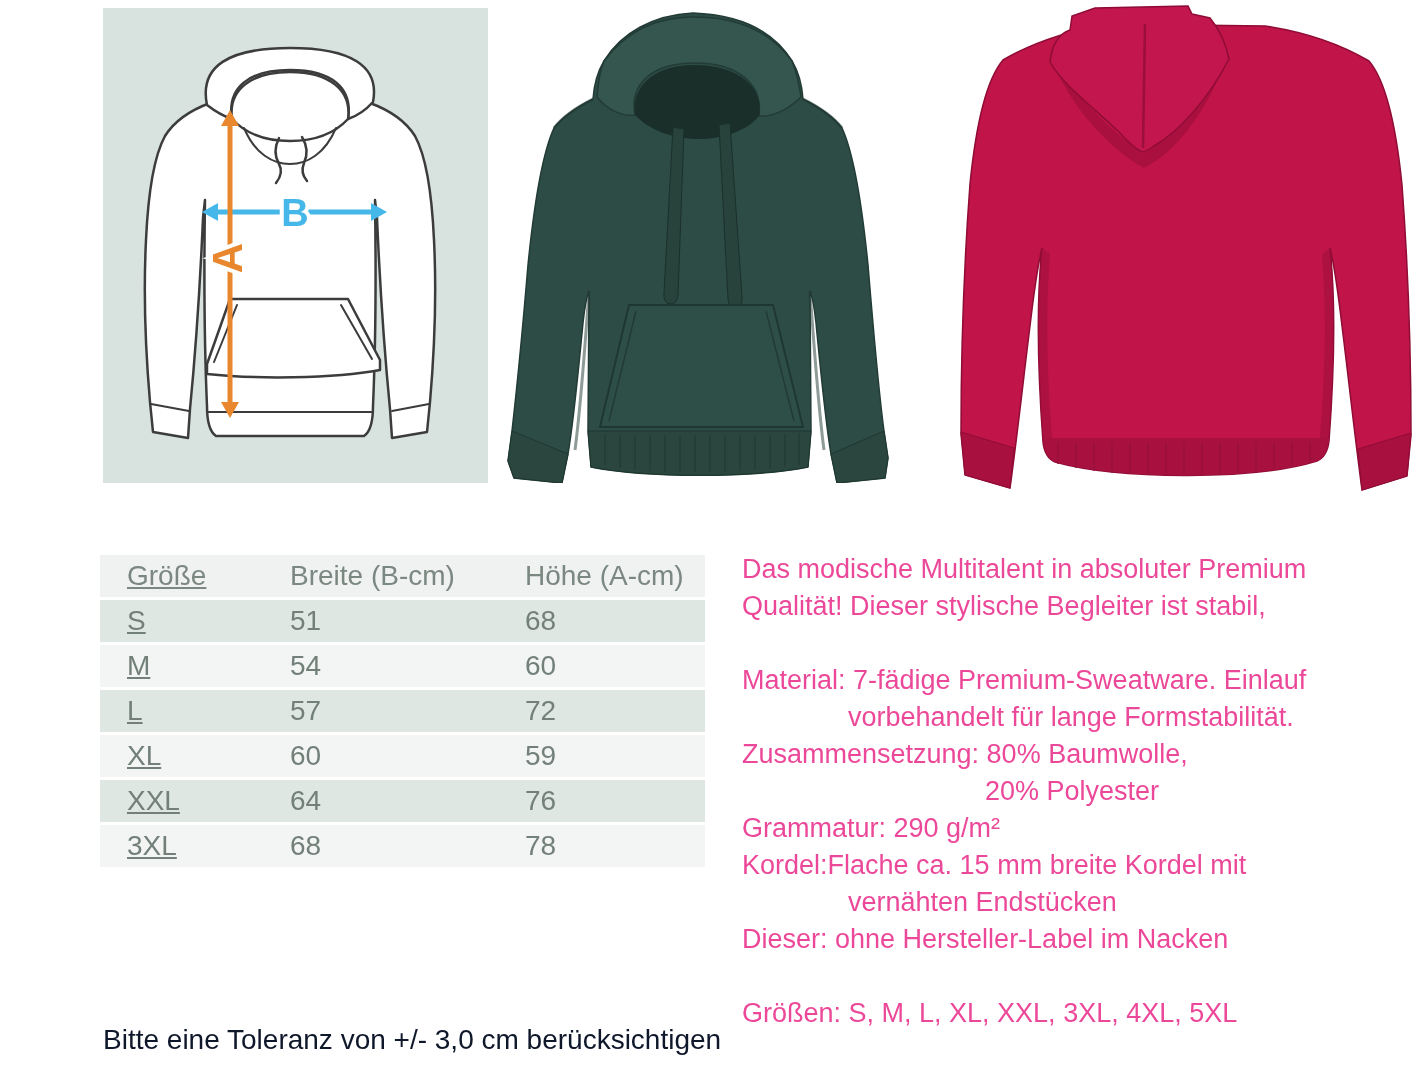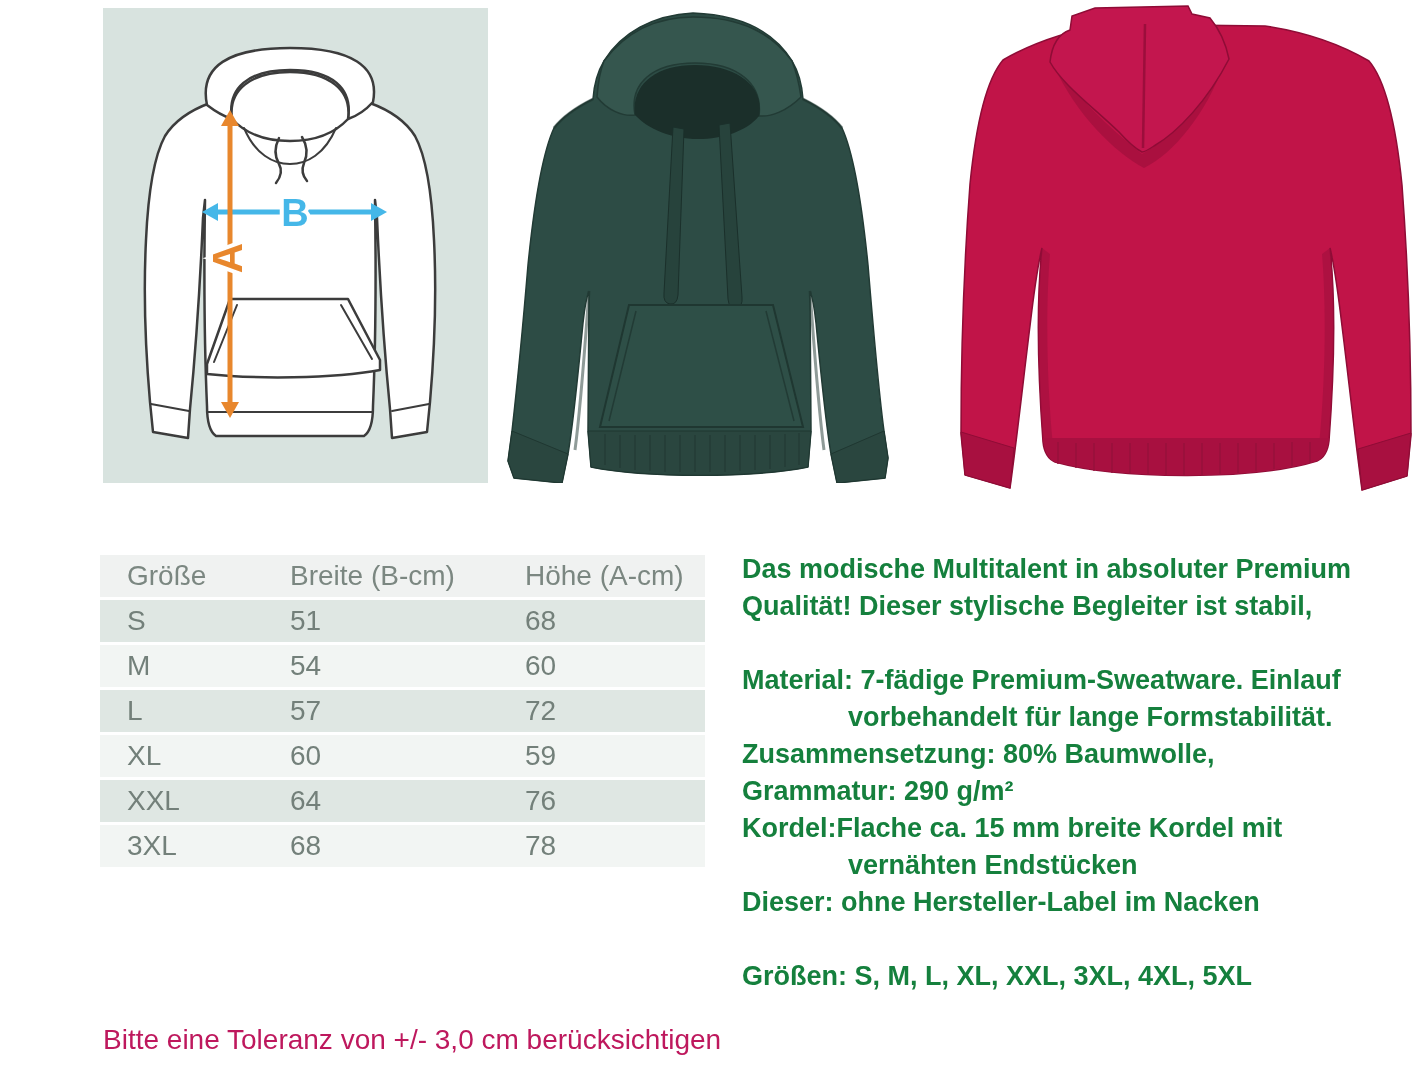--- a/index.html
+++ b/index.html
@@ -14,26 +14,26 @@
   .photo-back{position:absolute;left:958px;top:2px;width:460px;height:500px;}
   .diagram-panel svg,.photo-front svg,.photo-back svg{display:block;width:100%;height:100%;}
   
   .size-table{position:absolute;left:100px;top:555px;width:605px;border-collapse:collapse;table-layout:fixed;}
   .size-table th,.size-table td{
     height:42px;border-bottom:3px solid #ffffff;padding:0;text-align:left;
     font-weight:400;font-size:28px;vertical-align:middle;
   }
   .size-table th{background:#f0f2f1;color:#7b8781;}
   .size-table td{color:#73807a;}
-  .size-table th:first-child,.size-table td:first-child{padding-left:27px;}
+  .size-table th:first-child,.size-table td:first-child{padding-left:27px;text-decoration:underline;}
   .size-table tbody tr:nth-child(odd) td{background:#dfe7e3;}
   .size-table tbody tr:nth-child(even) td{background:#f2f5f3;}
   
-  .tolerance{position:absolute;left:103px;top:1024px;font-size:28px;color:#be185d;margin:0;white-space:nowrap;}
-  .description{position:absolute;left:742px;top:551px;width:670px;font-size:27px;line-height:37px;color:#15803d;font-weight:bold;}
+  .tolerance{position:absolute;left:103px;top:1024px;font-size:28px;color:#0f172a;margin:0;white-space:nowrap;}
+  .description{position:absolute;left:742px;top:551px;width:670px;font-size:27px;line-height:37px;color:#ec4899;}
   .description .line{white-space:nowrap;}
   .description .gap{margin-top:37px;}
   .indent-1{padding-left:106px;}
   .indent-2{padding-left:243px;}
 </style>
 </head>
 <body>
 
 <div class="page">
 
@@ -246,20 +246,21 @@
   </table>
 
   <p class="tolerance">Bitte eine Toleranz von +/- 3,0 cm berücksichtigen</p>
 
   <div class="description">
     <div class="line">Das modische Multitalent in absoluter Premium</div>
     <div class="line">Qualität! Dieser stylische Begleiter ist stabil,</div>
     <div class="line gap">Material: 7-fädige Premium-Sweatware. Einlauf</div>
     <div class="line indent-1">vorbehandelt für lange Formstabilität.</div>
     <div class="line">Zusammensetzung: 80% Baumwolle,</div>
+    <div class="line indent-2">20% Polyester</div>
     <div class="line">Grammatur: 290 g/m²</div>
     <div class="line">Kordel:Flache ca. 15 mm breite Kordel mit</div>
     <div class="line indent-1">vernähten Endstücken</div>
     <div class="line">Dieser: ohne Hersteller-Label im Nacken</div>
     <div class="line gap">Größen: S, M, L, XL, XXL, 3XL, 4XL, 5XL</div>
   </div>
 
 </div>
 
 </body></html>

